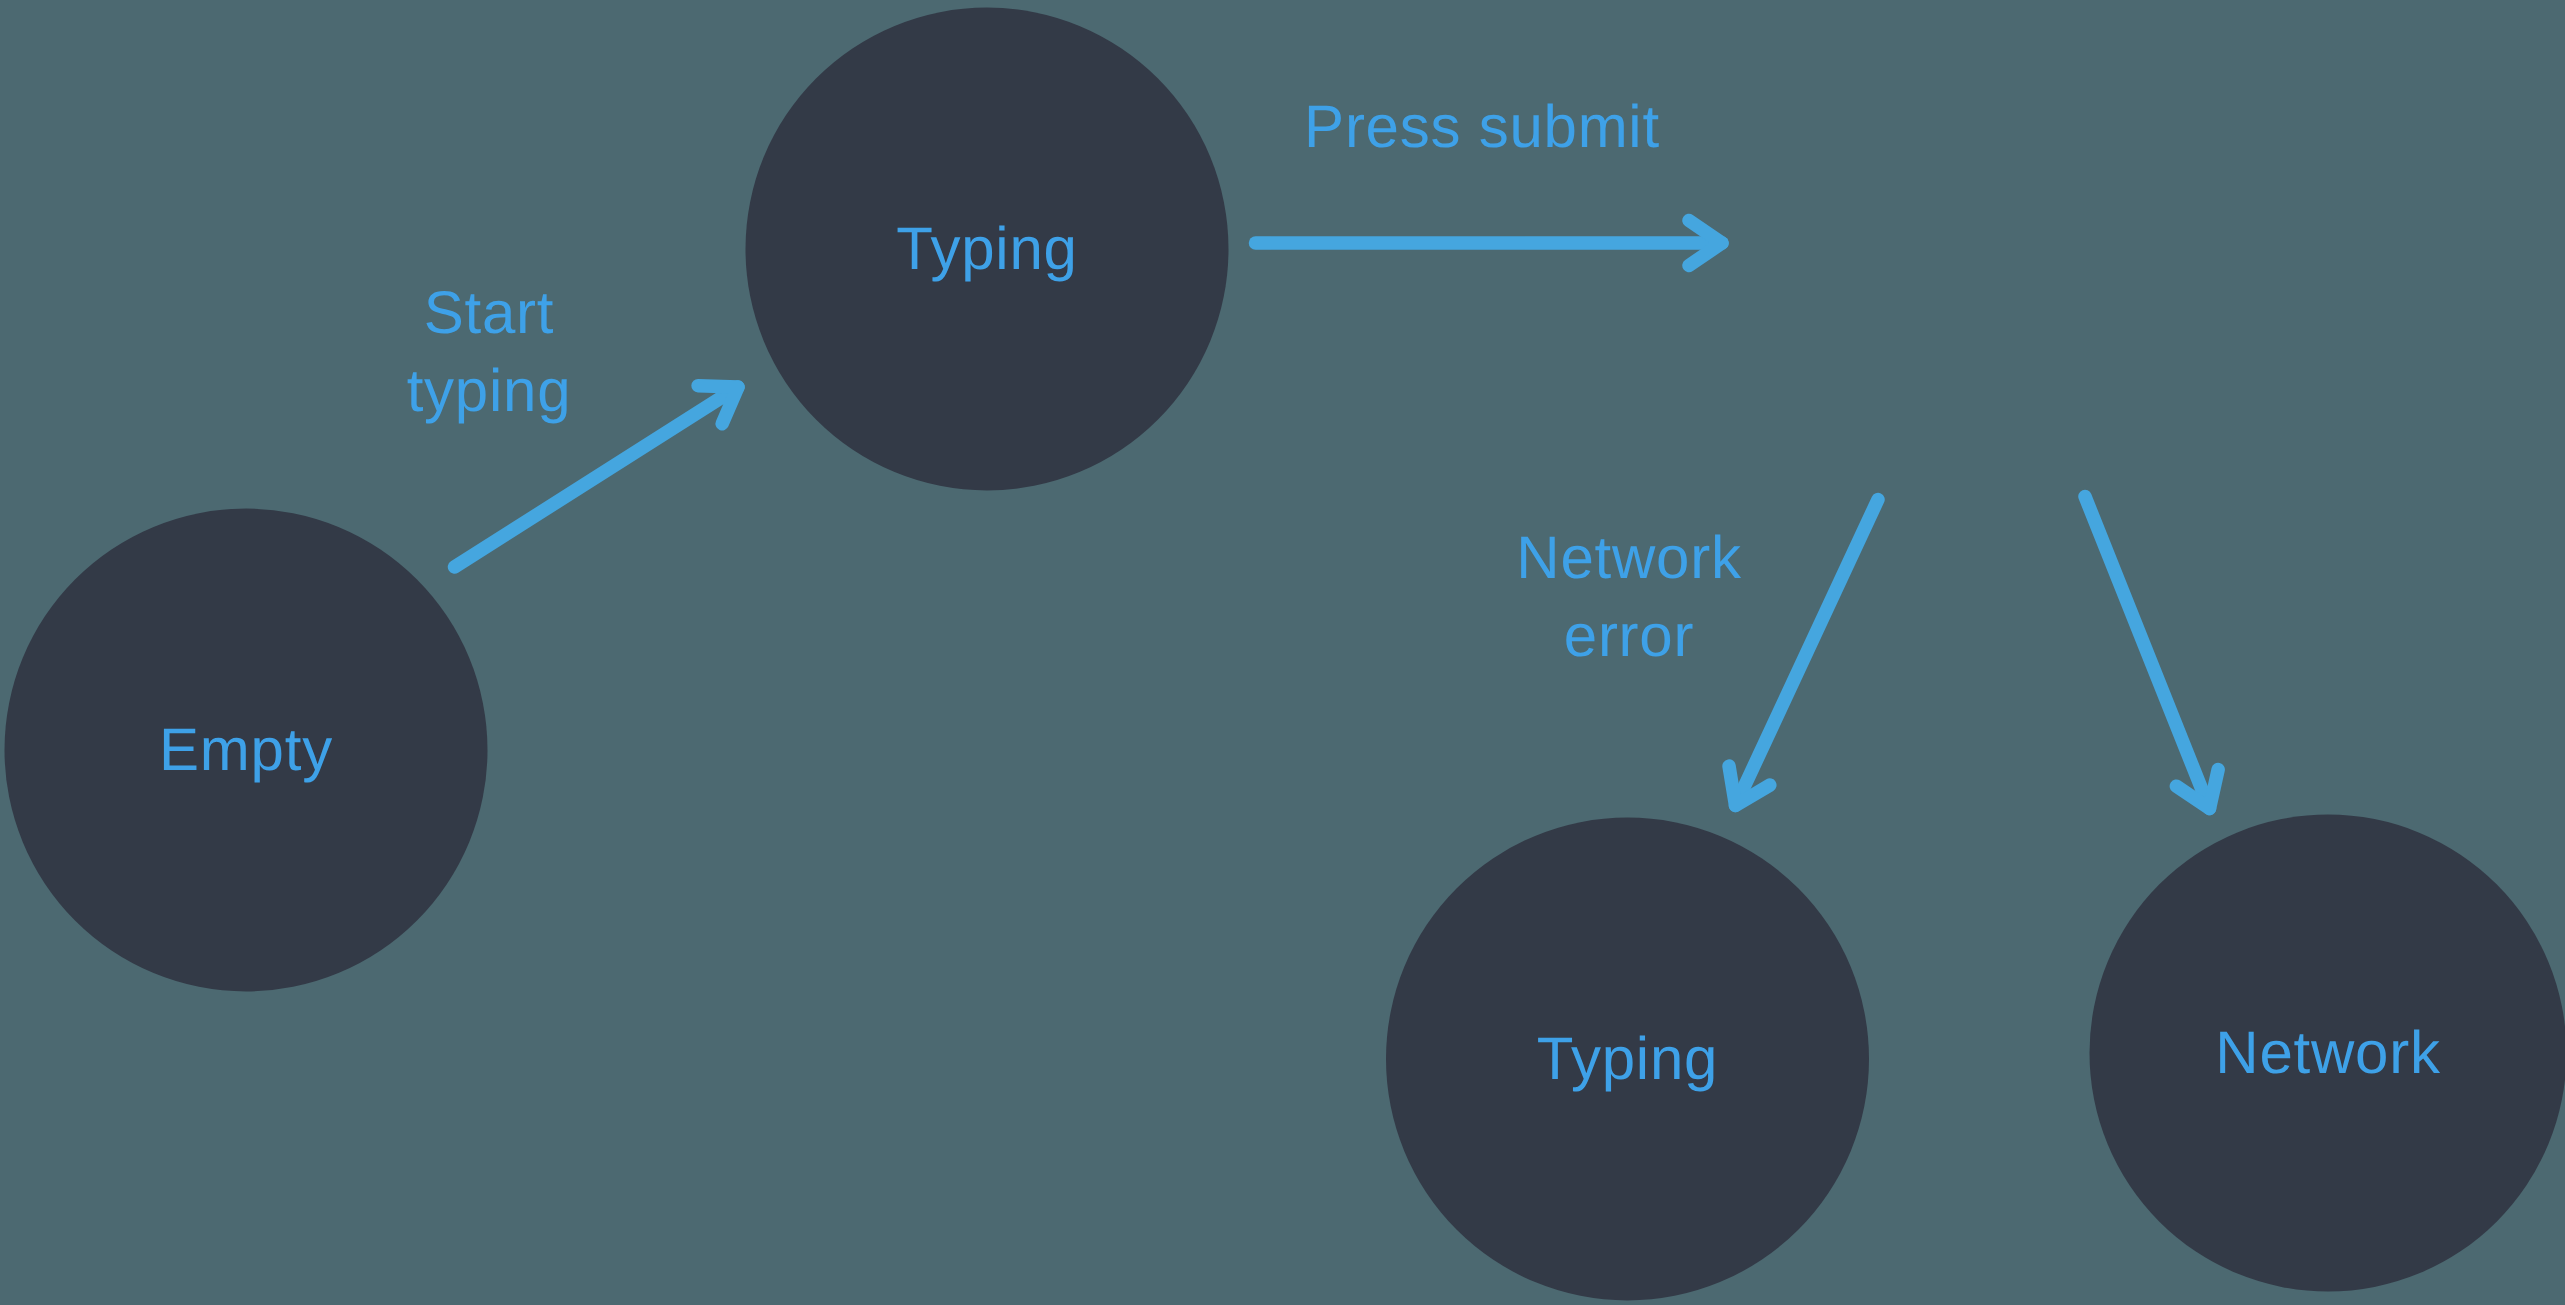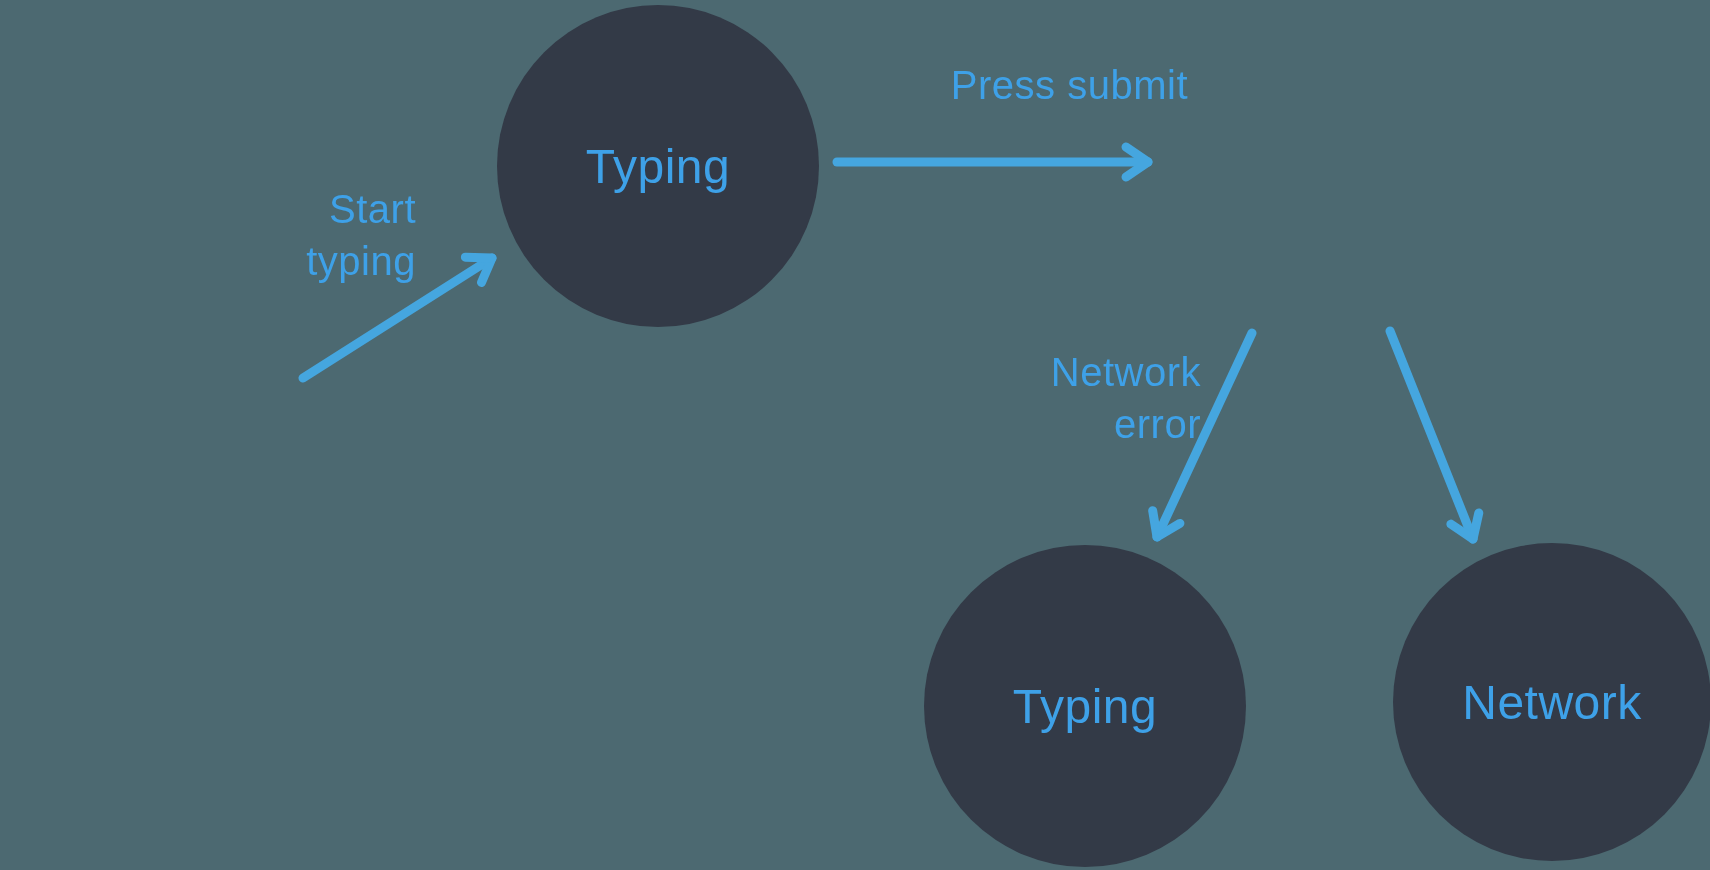--- a/index.html
+++ b/index.html
@@ -40,31 +40,31 @@
   .state-node {
     position: absolute;
     border-radius: 50%;
     background: var(--node-fill);
     display: flex;
     align-items: center;
     justify-content: center;
   }
   .node-label {
     color: var(--text-blue);
-    font-size: 48px;
+    font-size: 40px;
     letter-spacing: 0.5px;
     white-space: nowrap;
   }
   .edge-label {
     position: absolute;
     color: var(--text-blue);
     font-size: 40px;
     letter-spacing: 0.5px;
     line-height: 52px;
-    text-align: right;
+    text-align: center;
   }
   .node-empty      { left: 3px;    top: 339px; width: 322px; height: 322px; }
   .node-typing     { left: 497px;  top: 5px;   width: 322px; height: 322px; }
   .node-submitting { left: 1166px; top: 3px;   width: 322px; height: 322px; }
   .node-error      { left: 924px;  top: 545px; width: 322px; height: 322px; }
   .node-success    { left: 1393px; top: 543px; width: 318px; height: 318px; }
   .label-start-typing    { left: 236px;  top: 183px; width: 180px; }
   .label-press-submit    { left: 788px;  top: 59px;  width: 400px; }
   .label-network-error   { left: 971px;  top: 346px; width: 230px; }
   .label-network-success { left: 1421px; top: 345px; width: 250px; }
@@ -87,20 +87,23 @@
       <line class="edge-line" x1="837" y1="162" x2="1148" y2="162" marker-end="url(#chevron)"></line>
     </g>
     <g>
       <line class="edge-line" x1="1252" y1="333" x2="1157" y2="537" marker-end="url(#chevron)"></line>
     </g>
     <g>
       <line class="edge-line" x1="1390" y1="331" x2="1473" y2="539" marker-end="url(#chevron)"></line>
     </g>
   </svg>
 
+  <div class="state-node node-empty">
+    <span class="node-label">Empty</span>
+  </div>
 
   <div class="state-node node-typing">
     <span class="node-label">Typing</span>
   </div>
 
 
   <div class="state-node node-error">
     <span class="node-label">Typing</span>
   </div>
 

